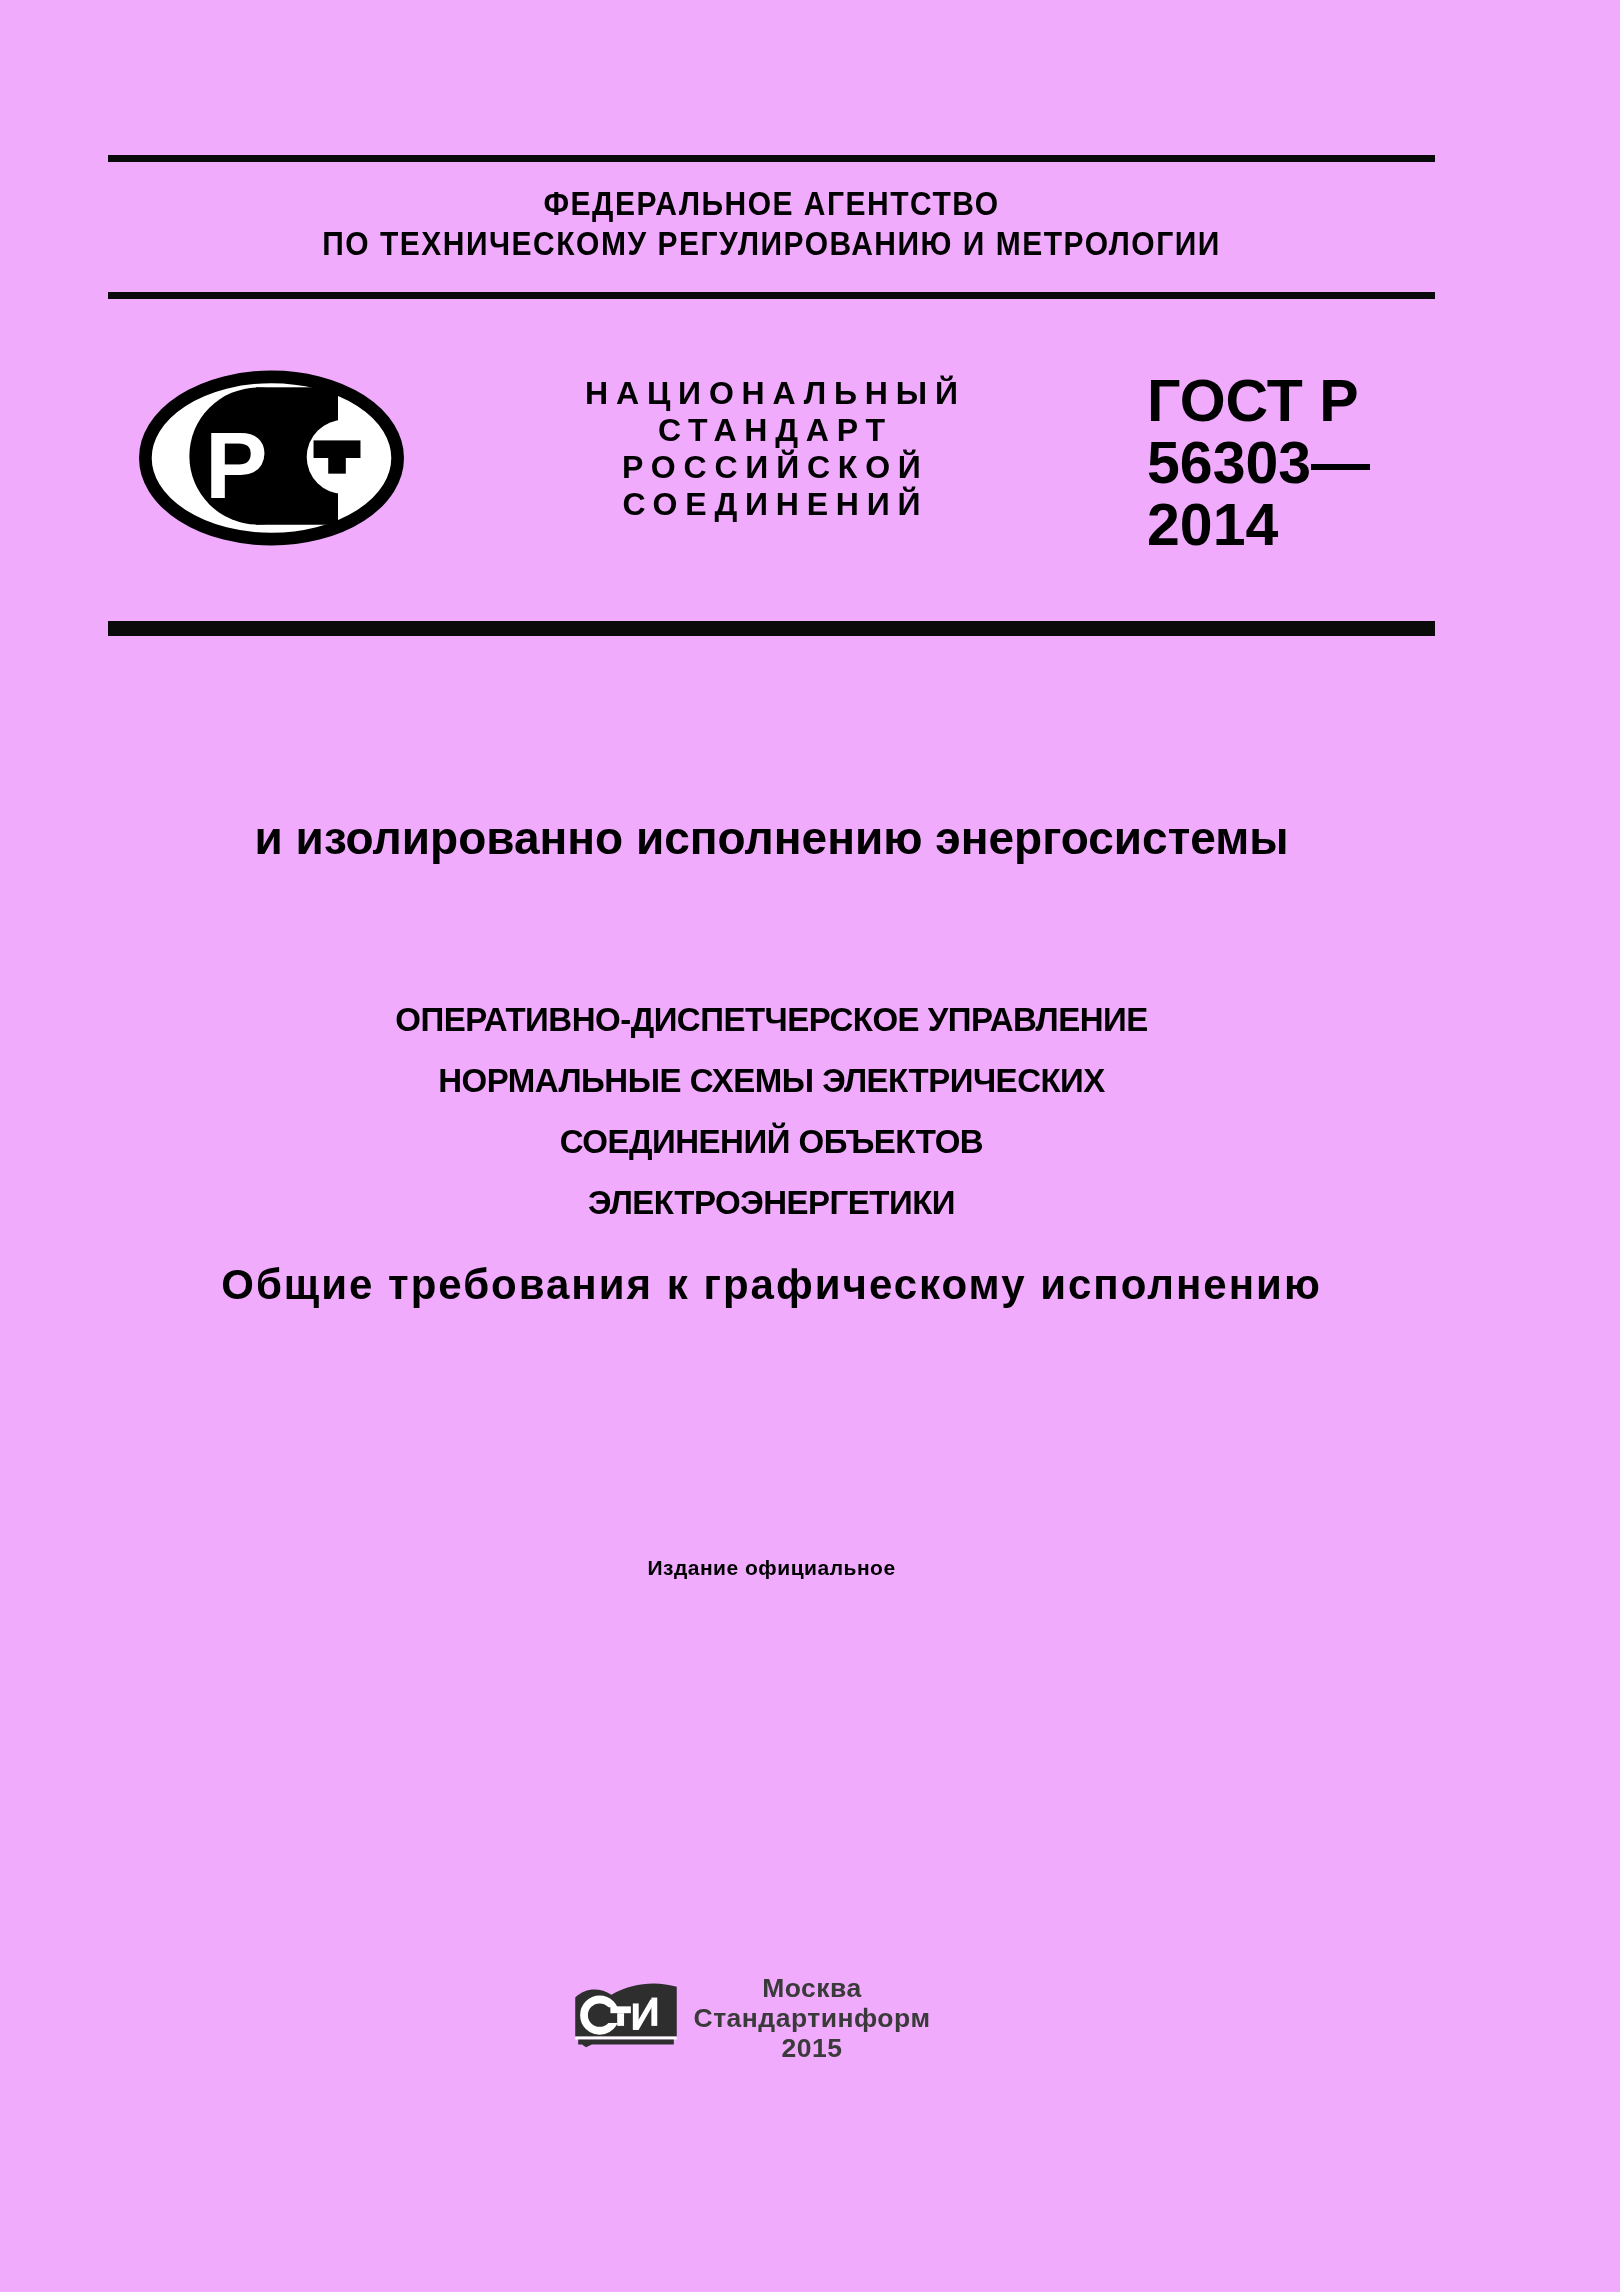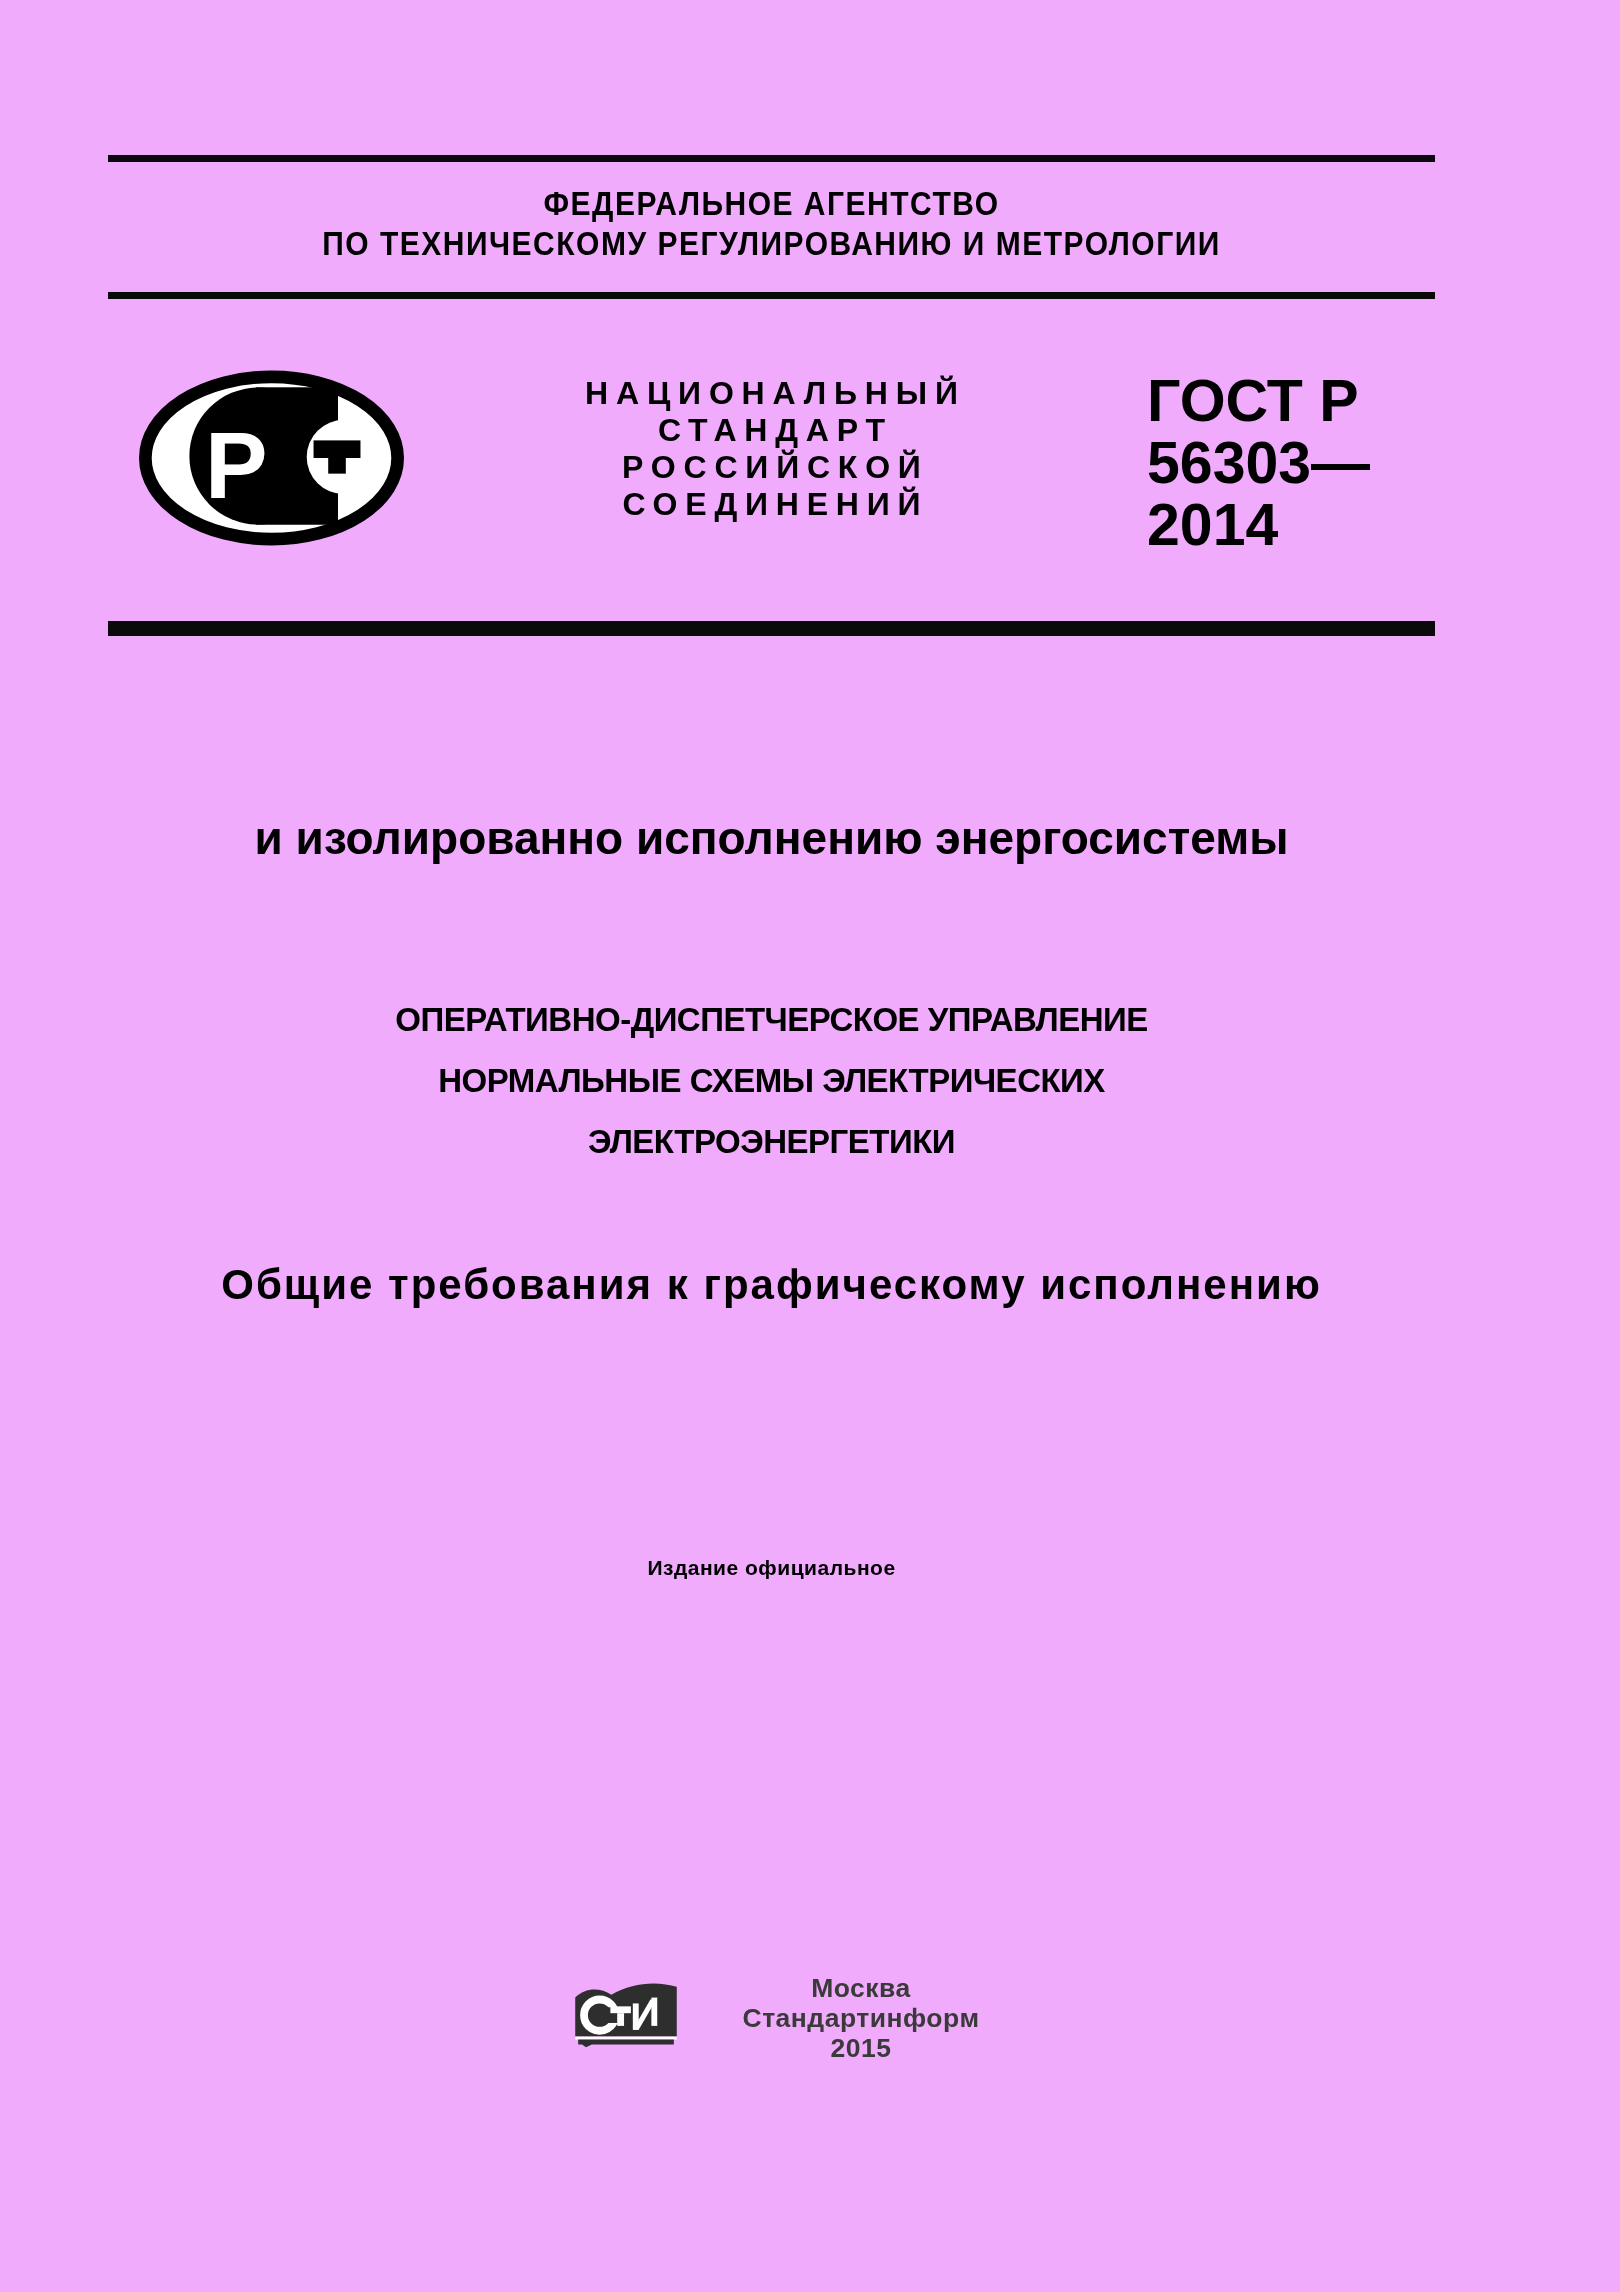--- a/index.html
+++ b/index.html
@@ -18,21 +18,21 @@
   .centercol{position:absolute;left:108px;width:1327px;text-align:center;}
   .agency{top:184px;font-size:30px;font-weight:bold;line-height:37px;letter-spacing:1.5px;transform:scaleY(1.08);transform-origin:top center;}
   .natstd{top:375px;font-size:32px;font-weight:bold;line-height:37px;letter-spacing:7.8px;padding-left:7.8px;box-sizing:border-box;}
   .gost{position:absolute;left:1147px;top:370px;font-size:59px;font-weight:bold;line-height:62px;letter-spacing:0;}
   .rst{position:absolute;left:136px;top:370px;width:271px;height:176px;}
   .group-title{top:810px;font-size:46px;font-weight:bold;line-height:57px;}
   .main-title{top:966px;font-size:33px;font-weight:bold;line-height:61px;letter-spacing:-0.5px;margin-top:23px;}
   .subtitle{top:1257px;font-size:42px;font-weight:bold;line-height:55px;letter-spacing:2px;}
   .edition{top:1548px;font-size:21px;font-weight:bold;line-height:39px;letter-spacing:0.5px;}
   .sti{position:absolute;left:572px;top:1980px;width:108px;height:82px;}
-  .imprint{position:absolute;left:704px;top:1973px;width:314px;text-align:center;
+  .imprint{position:absolute;left:655px;top:1973px;width:314px;text-align:center;
            font-size:26.5px;font-weight:bold;line-height:30px;color:#3a3a3a;letter-spacing:0.5px;}
 </style>
 </head>
 <body>
 
 <div class="page">
 
   <div class="rule thin" style="top:155px"></div>
 
   <div class="centercol agency">
@@ -69,20 +69,21 @@
 
   <div class="rule thick" style="top:621px"></div>
 
   <div class="centercol group-title">
     <div>и изолированно исполнению энергосистемы</div>
   </div>
 
   <div class="centercol main-title">
     <div>ОПЕРАТИВНО-ДИСПЕТЧЕРСКОЕ УПРАВЛЕНИЕ</div>
     <div>НОРМАЛЬНЫЕ СХЕМЫ ЭЛЕКТРИЧЕСКИХ</div>
+    <div>СОЕДИНЕНИЙ ОБЪЕКТОВ</div>
     <div>ЭЛЕКТРОЭНЕРГЕТИКИ</div>
   </div>
 
   <div class="centercol subtitle">Общие требования к графическому исполнению</div>
 
   <div class="centercol edition">Издание официальное</div>
 
   <svg class="sti" viewBox="0 0 110 84" aria-hidden="true">
     <path d="M3,18 C14,7 29,8 40,15 C62,2 88,1 107,7 L107,58 L3,58 Z" fill="#2e2e2e"></path>
     <rect x="3" y="58" width="104" height="3" fill="#ffffff"></rect>

